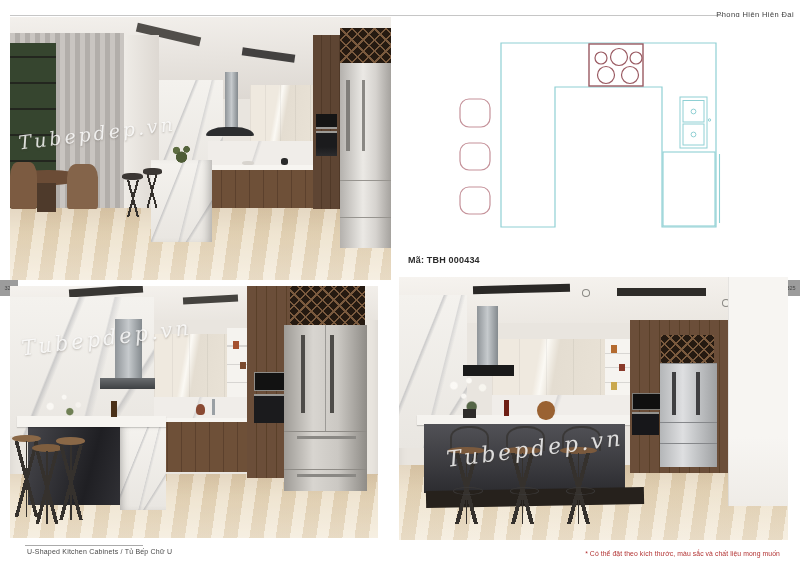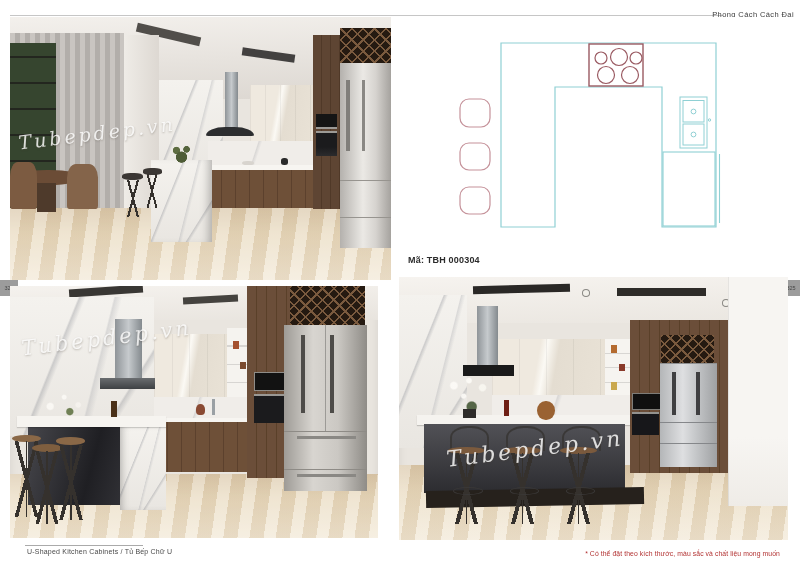--- a/index.html
+++ b/index.html
@@ -184,21 +184,21 @@
   #p3 .sl{width:8.5%;height:27%;top:67%;}
   #p3 .sr{width:7%;height:2.2%;top:80%;border:1px solid #3a3837;border-radius:50%;background:transparent;}
   #p3 .wm{left:12%;top:60.5%;font-size:22px;}
 </style>
 </head>
 <body>
 
 <div class="page">
 
   <div class="abs hdr-rule"></div>
-  <div class="abs hdr-title">Phong Cách Cách Đại</div>
+  <div class="abs hdr-title">Phong Hiện Hiện Đại</div>
 
   <div class="abs tab tab-l">
       <span>324</span>
     </div>
   <div class="abs tab tab-r">
       <span>325</span>
     </div>
 
   <div class="photo" id="p1">
     <div class="ceil"></div>
@@ -263,21 +263,21 @@
         <circle cx="237" cy="41" r="6" stroke-width="1.2"></circle>
         <circle cx="207" cy="58" r="8.5" stroke-width="1.2"></circle>
         <circle cx="231" cy="58" r="8.5" stroke-width="1.2"></circle>
       </g>
       <g fill="none" stroke="var(--plan-stool)" stroke-width="1.2">
         <rect x="61" y="82" width="30" height="28" rx="9"></rect>
         <rect x="61" y="126" width="30" height="27" rx="9"></rect>
         <rect x="61" y="170" width="30" height="27" rx="9"></rect>
       </g>
     </svg>
-    <div class="plan-label">Mã: TBH 000304</div>
+    <div class="plan-label">Mã: TBH 000434</div>
   </div>
 
   <div class="photo" id="p2">
     <div class="ceil"></div>
     <div class="sl1"></div>
     <div class="sl2"></div>
     <div class="mwall marble"></div>
     <div class="upp cream"></div>
     <div class="shf"></div>
     <div class="j1"></div>

